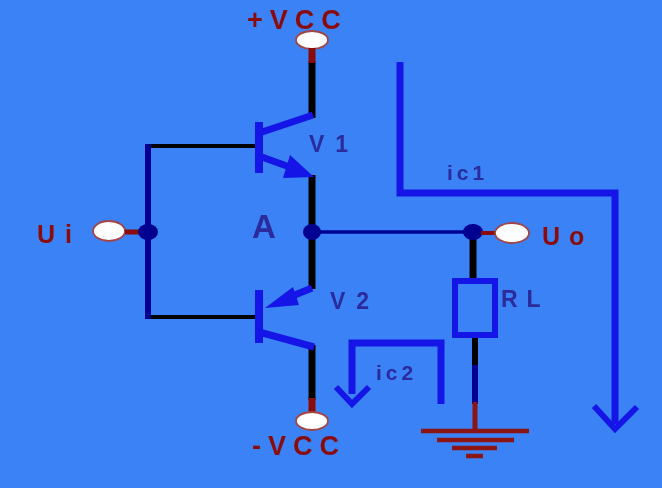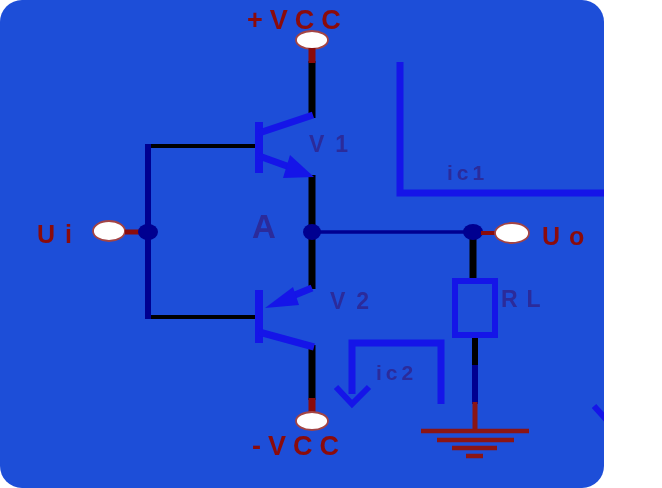--- a/index.html
+++ b/index.html
@@ -1,17 +1,17 @@
 <!DOCTYPE html>
 <html><head>
 <meta charset="utf-8">
 <style>
   html,body{margin:0;padding:0;background:#ffffff;}
-  #stage{position:relative;width:604px;height:488px;background:#1d4ed8;overflow:hidden;
-         font-family:"Liberation Sans",sans-serif;border-radius:22px;}
+  #stage{position:relative;width:662px;height:488px;background:#3b82f6;overflow:hidden;
+         font-family:"Liberation Sans",sans-serif;}
   svg{display:block;}
   text{font-family:"Liberation Sans",sans-serif;font-weight:bold;}
   .t-red{fill:#8b0b0b;}
   .t-navy{fill:#2b2b9b;}
   .ring{fill:#ffffff;stroke:#a34444;stroke-width:1.8;}
   .w-black{stroke:#000000;fill:none;}
   .w-navy{stroke:#000090;fill:none;}
   .w-red{stroke:#8b0b0b;fill:none;}
   .blue{stroke:#1515e8;fill:none;}
   .blue-fill{fill:#1515e8;stroke:none;}

